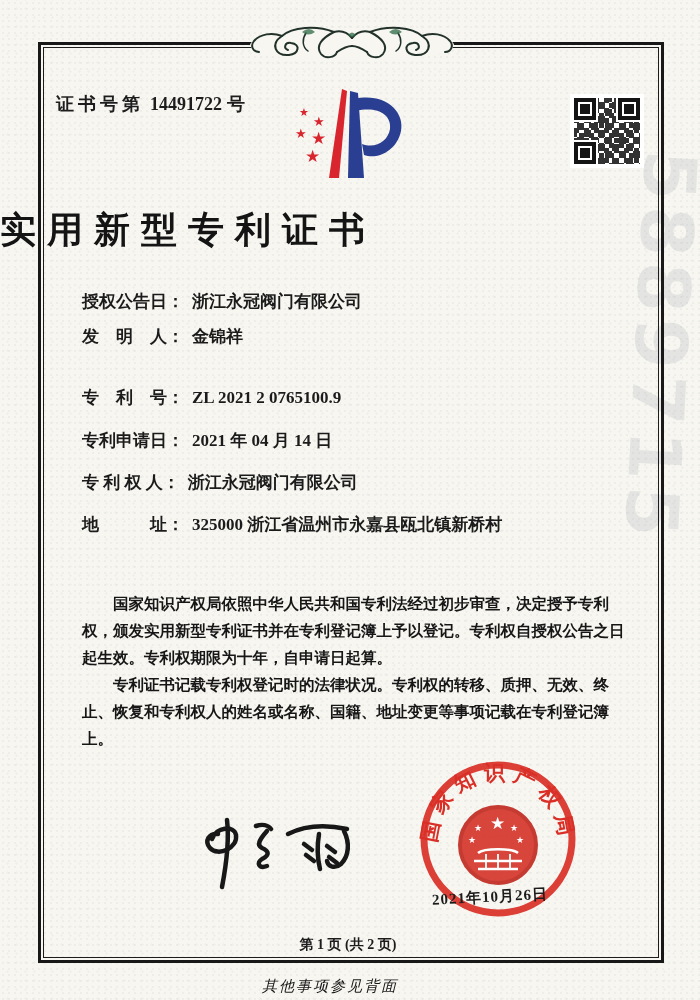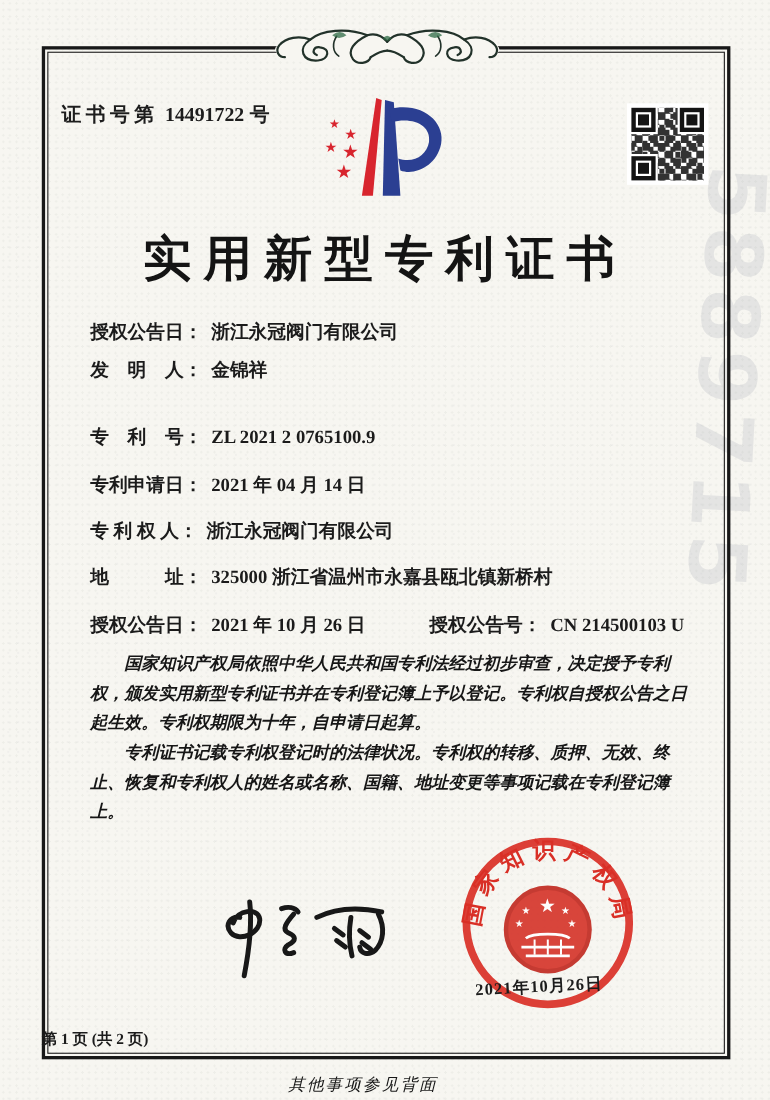--- a/index.html
+++ b/index.html
@@ -24,39 +24,39 @@
   .qr{position:absolute;left:570px;top:94px;width:74px;height:74px;background:#fff;}
   .qr-noise{position:absolute;inset:4px;
     background:
       conic-gradient(from 90deg,#161616 25%,transparent 0 50%,#161616 0 75%,transparent 0) 0 0/10px 10px,
       conic-gradient(#161616 25%,transparent 0 50%,#161616 0 75%,transparent 0) 3px 4px/14px 14px;
     opacity:.88;}
   .finder{position:absolute;width:14px;height:14px;border:4px solid #141414;background:#fff;box-shadow:0 0 0 2px #fff;}
   .finder::after{content:"";position:absolute;inset:2px;background:#141414;}
   .finder.tl{left:4px;top:4px;} .finder.tr{right:4px;top:4px;} .finder.bl{left:4px;bottom:4px;}
   
-  .doc-title{position:absolute;left:0;top:206px;width:700px;text-align:center;
-    font-size:44px;font-weight:700;letter-spacing:11px;color:#141414;}
+  .doc-title{position:absolute;left:0;top:206px;width:700px;text-align:left;
+    font-size:36px;font-weight:700;letter-spacing:11px;color:#141414;}
   
   .field-row{position:absolute;left:82px;width:545px;font-size:17px;font-weight:700;color:#1b1b1b;white-space:nowrap;}
   .field-row .val{margin-left:8px;}
   .grant-right{margin-left:58px;}
   
   .paras{position:absolute;left:82px;top:591px;width:548px;font-size:15.5px;line-height:1.74;
-    color:#161616;font-style:italic;font-weight:700;}
+    color:#161616;font-weight:700;}
   .paras p{margin:0;text-indent:2em;}
   
   .signer{position:absolute;left:84px;top:830px;font-size:17px;font-weight:700;color:#1b1b1b;letter-spacing:3px;line-height:1.75;}
   .sig-svg{position:absolute;left:188px;top:793px;width:192px;height:102px;}
   
   .seal{position:absolute;left:416px;top:757px;width:164px;height:164px;}
   .seal-date{position:absolute;left:432px;top:886px;width:180px;font-size:15px;font-weight:700;
     color:#1c1c1c;letter-spacing:1px;transform:rotate(-3deg);white-space:nowrap;}
   
-  .page-info{position:absolute;left:38px;top:936px;width:620px;text-align:left;font-size:14px;font-weight:700;color:#1c1c1c;}
+  .page-info{position:absolute;left:38px;top:936px;width:620px;text-align:center;font-size:14px;font-weight:700;color:#1c1c1c;}
   .back-note{position:absolute;left:0;top:977px;width:660px;text-align:center;font-size:15px;
     font-weight:400;font-style:italic;color:#161616;letter-spacing:2px;}
   .ornament{position:absolute;left:244px;top:23px;width:216px;height:44px;}
 </style>
 </head>
 <body>
 
 <div class="page">
 
   <div class="watermark">5889715</div>
@@ -119,23 +119,20 @@
   </div>
   <div class="field-row" style="top:429px">
     <span class="lab">专利申请日：</span><span class="val">2021 年 04 月 14 日</span>
   </div>
   <div class="field-row" style="top:471px">
     <span class="lab">专 利 权 人：</span><span class="val">浙江永冠阀门有限公司</span>
   </div>
   <div class="field-row" style="top:513px">
     <span class="lab">地　　　址：</span><span class="val">325000 浙江省温州市永嘉县瓯北镇新桥村</span>
   </div>
-  <div class="field-row" style="top:557px">
-    <span class="lab">授权公告日：</span><span class="val">2021 年 10 月 26 日</span><span class="grant-right">授权公告号：</span><span class="val">CN 214500103 U</span>
-  </div>
 
   <div class="paras">
     <p>国家知识产权局依照中华人民共和国专利法经过初步审查，决定授予专利权，颁发实用新型专利证书并在专利登记簿上予以登记。专利权自授权公告之日起生效。专利权期限为十年，自申请日起算。</p>
     <p>专利证书记载专利权登记时的法律状况。专利权的转移、质押、无效、终止、恢复和专利权人的姓名或名称、国籍、地址变更等事项记载在专利登记簿上。</p>
   </div>
 
 
   <svg class="sig-svg" viewBox="0 0 192 102">
     <g stroke="#181818" stroke-width="4.5" fill="none" stroke-linecap="round" stroke-linejoin="round">
       <path d="M24,46 C28,34 46,32 48,42 C50,55 30,64 22,55 C16,48 21,40 30,41"></path>

